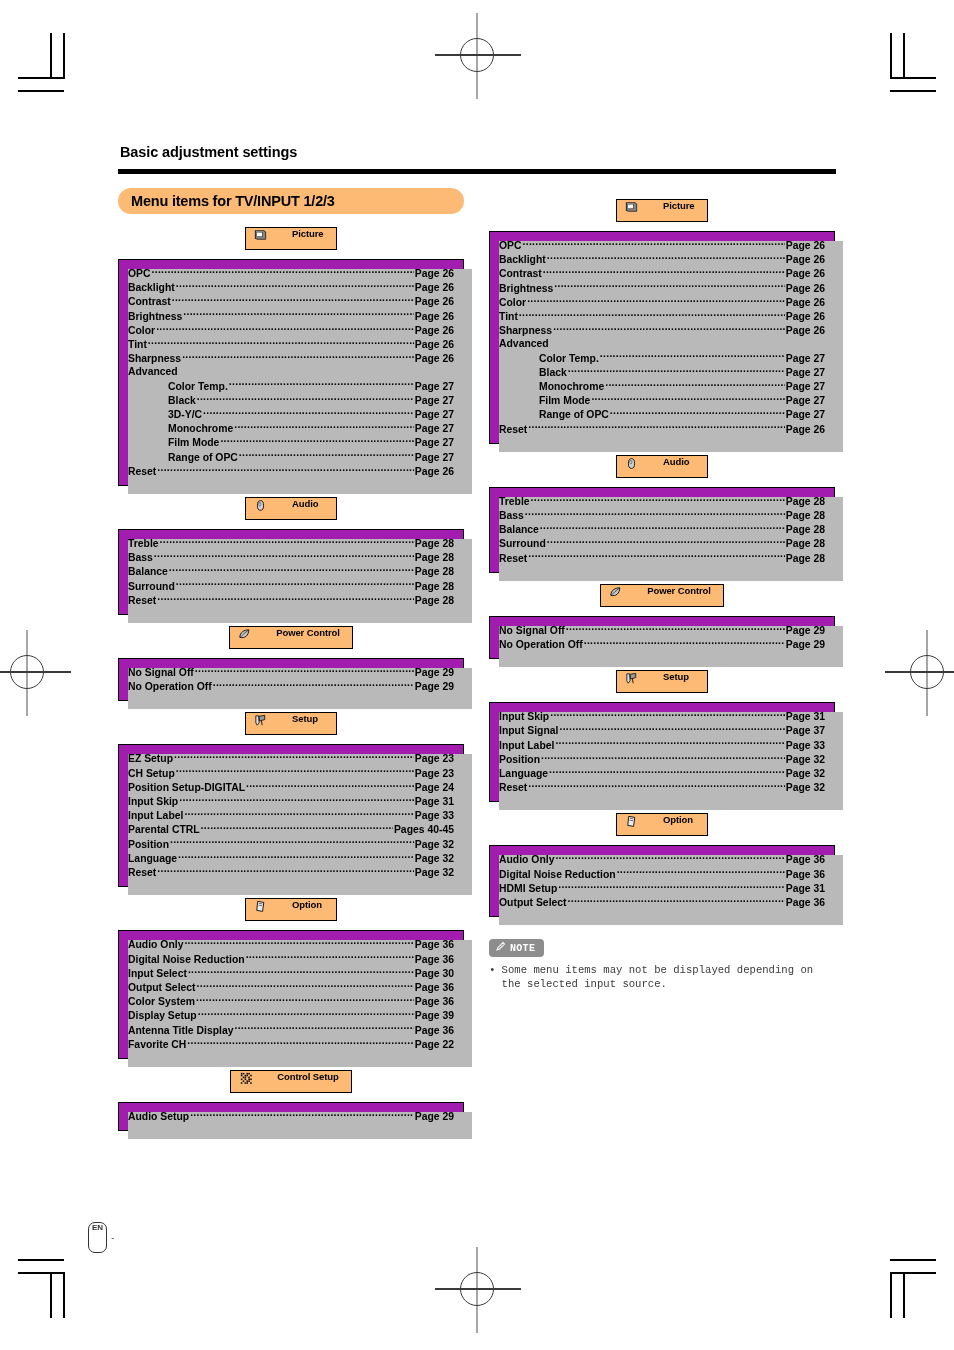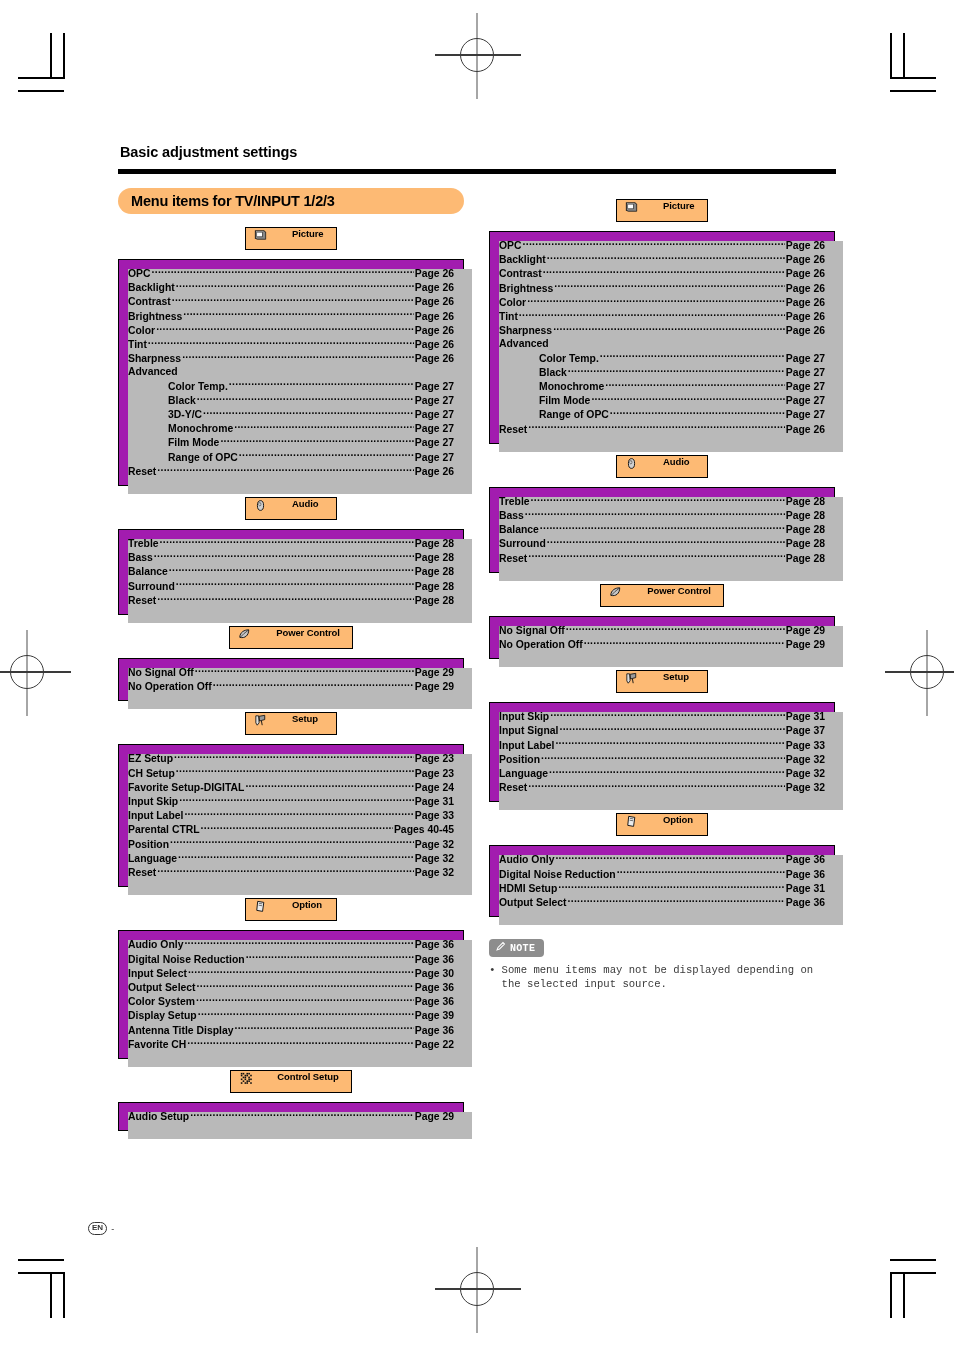--- a/index.html
+++ b/index.html
@@ -177,21 +177,21 @@
     left: 88px; top: 1222px;
     display: flex;
     align-items: center;
     gap: 4px;
   }
   .en-badge {
     border: 1.4px solid #333;
     border-radius: 7px;
     font-size: 8px;
     font-weight: bold;
-    padding: 0px 3px 1px 3px;
+    padding: 0px 3px 19px 3px;
     color: #333;
     line-height: 10px;
     text-align: center;
   }
   .footer-dash { font-size: 9px; color: #333; }
 </style>
 </head>
 <body>
 
 <div>
@@ -397,21 +397,21 @@
             <span class="row-label">EZ Setup</span>
             <span class="dots"></span>
             <span class="row-page">Page 23</span>
           </div>
           <div class="row">
             <span class="row-label">CH Setup</span>
             <span class="dots"></span>
             <span class="row-page">Page 23</span>
           </div>
           <div class="row">
-            <span class="row-label">Favorite Setup-DIGITAL</span>
+            <span class="row-label">Position Setup-DIGITAL</span>
             <span class="dots"></span>
             <span class="row-page">Page 24</span>
           </div>
           <div class="row">
             <span class="row-label">Input Skip</span>
             <span class="dots"></span>
             <span class="row-page">Page 31</span>
           </div>
           <div class="row">
             <span class="row-label">Input Label</span>

